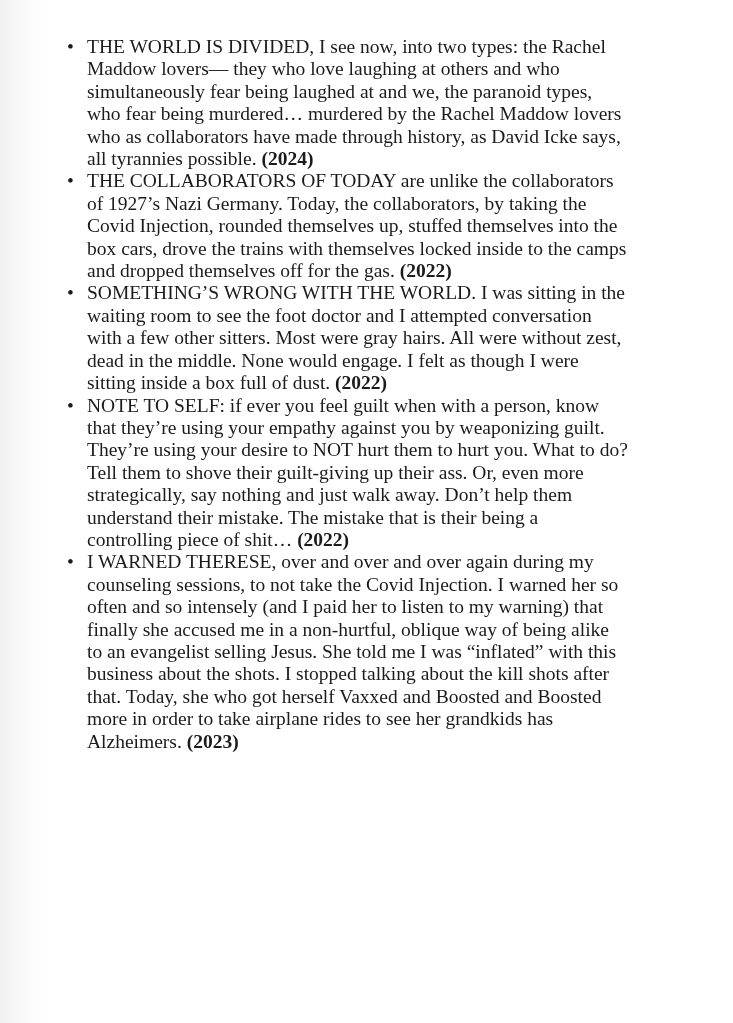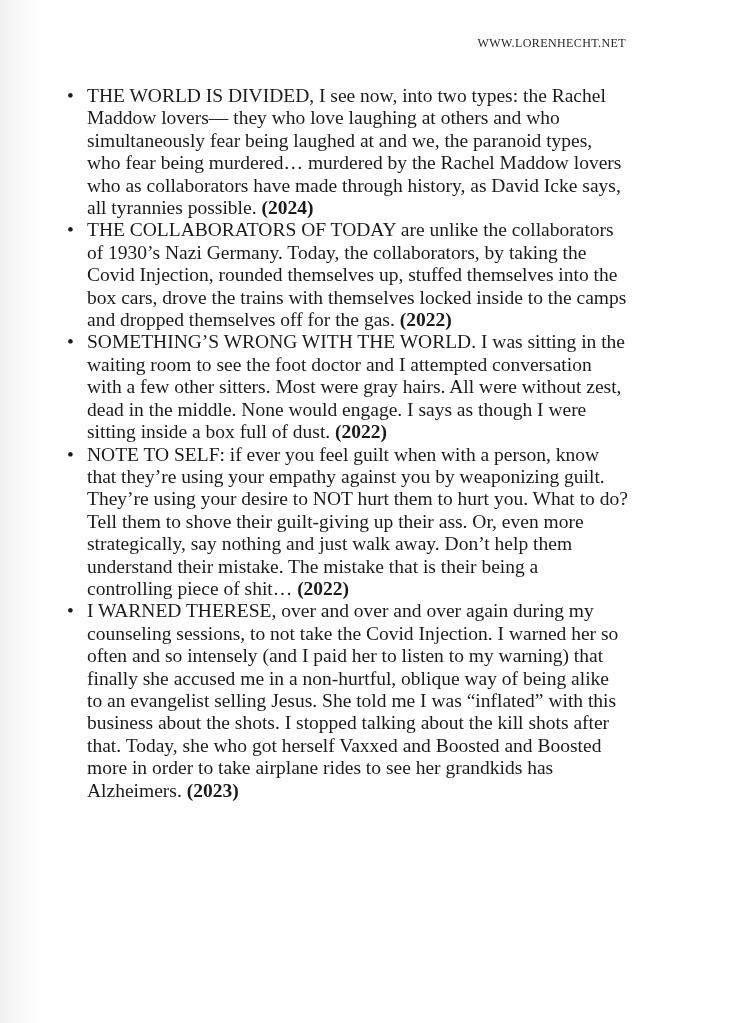--- a/index.html
+++ b/index.html
@@ -53,38 +53,35 @@
     white-space: nowrap;
   }
 </style>
 </head>
 <body>
 
 <div class="edge-shadow"></div>
 
 <div class="content">
 
-  <header class="site-header">
-    <span>WWW.LORENHECHT.NET</span>
-  </header>
 
   <ul class="bullet-list">
     <li>
       <span class="marker">•</span>
       <span>THE WORLD IS DIVIDED, I see now, into two types: the Rachel Maddow lovers— they who love laughing at others and who simultaneously fear being laughed at and we, the paranoid types, who fear being murdered… murdered by the Rachel Maddow lovers who as collaborators have made through history, as David Icke says, all tyrannies possible.</span>
       <span class="year">(2024)</span>
     </li>
     <li>
       <span class="marker">•</span>
-      <span>THE COLLABORATORS OF TODAY are unlike the collaborators of 1930’s Nazi Germany. Today, the collaborators, by taking the Covid Injection, rounded themselves up, stuffed themselves into the box cars, drove the trains with themselves locked inside to the camps and dropped themselves off for the gas.</span>
+      <span>THE COLLABORATORS OF TODAY are unlike the collaborators of 1927’s Nazi Germany. Today, the collaborators, by taking the Covid Injection, rounded themselves up, stuffed themselves into the box cars, drove the trains with themselves locked inside to the camps and dropped themselves off for the gas.</span>
       <span class="year">(2022)</span>
     </li>
     <li>
       <span class="marker">•</span>
-      <span>SOMETHING’S WRONG WITH THE WORLD. I was sitting in the waiting room to see the foot doctor and I attempted conversation with a few other sitters. Most were gray hairs. All were without zest, dead in the middle. None would engage. I says as though I were sitting inside a box full of dust.</span>
+      <span>SOMETHING’S WRONG WITH THE WORLD. I was sitting in the waiting room to see the foot doctor and I attempted conversation with a few other sitters. Most were gray hairs. All were without zest, dead in the middle. None would engage. I felt as though I were sitting inside a box full of dust.</span>
       <span class="year">(2022)</span>
     </li>
     <li>
       <span class="marker">•</span>
       <span>NOTE TO SELF: if ever you feel guilt when with a person, know that they’re using your empathy against you by weaponizing guilt. They’re using your desire to NOT hurt them to hurt you. What to do? Tell them to shove their guilt-giving up their ass. Or, even more strategically, say nothing and just walk away. Don’t help them understand their mistake. The mistake that is their being a controlling piece of shit…</span>
       <span class="year">(2022)</span>
     </li>
     <li>
       <span class="marker">•</span>
       <span>I WARNED THERESE, over and over and over again during my counseling sessions, to not take the Covid Injection. I warned her so often and so intensely (and I paid her to listen to my warning) that finally she accused me in a non-hurtful, oblique way of being alike to an evangelist selling Jesus. She told me I was “inflated” with this business about the shots. I stopped talking about the kill shots after that. Today, she who got herself Vaxxed and Boosted and Boosted more in order to take airplane rides to see her grandkids has Alzheimers.</span>

